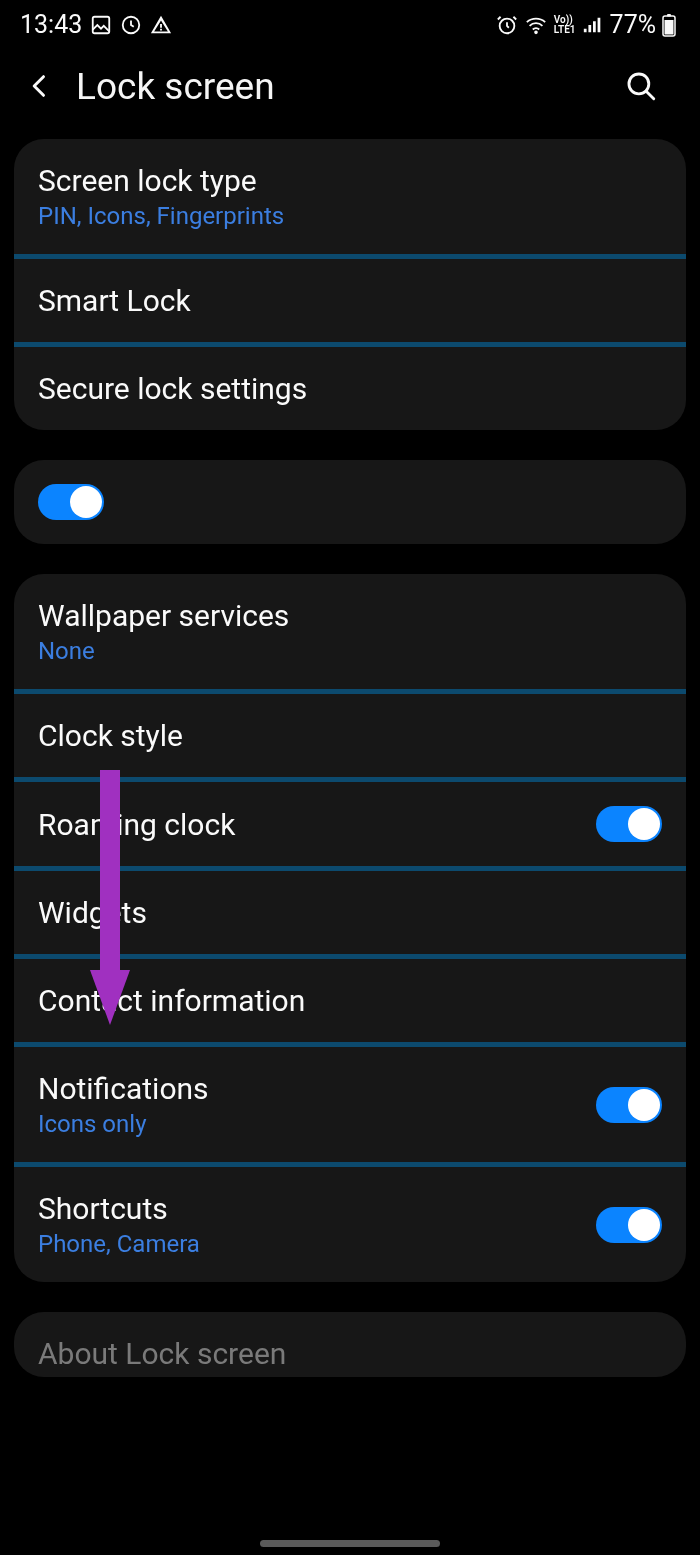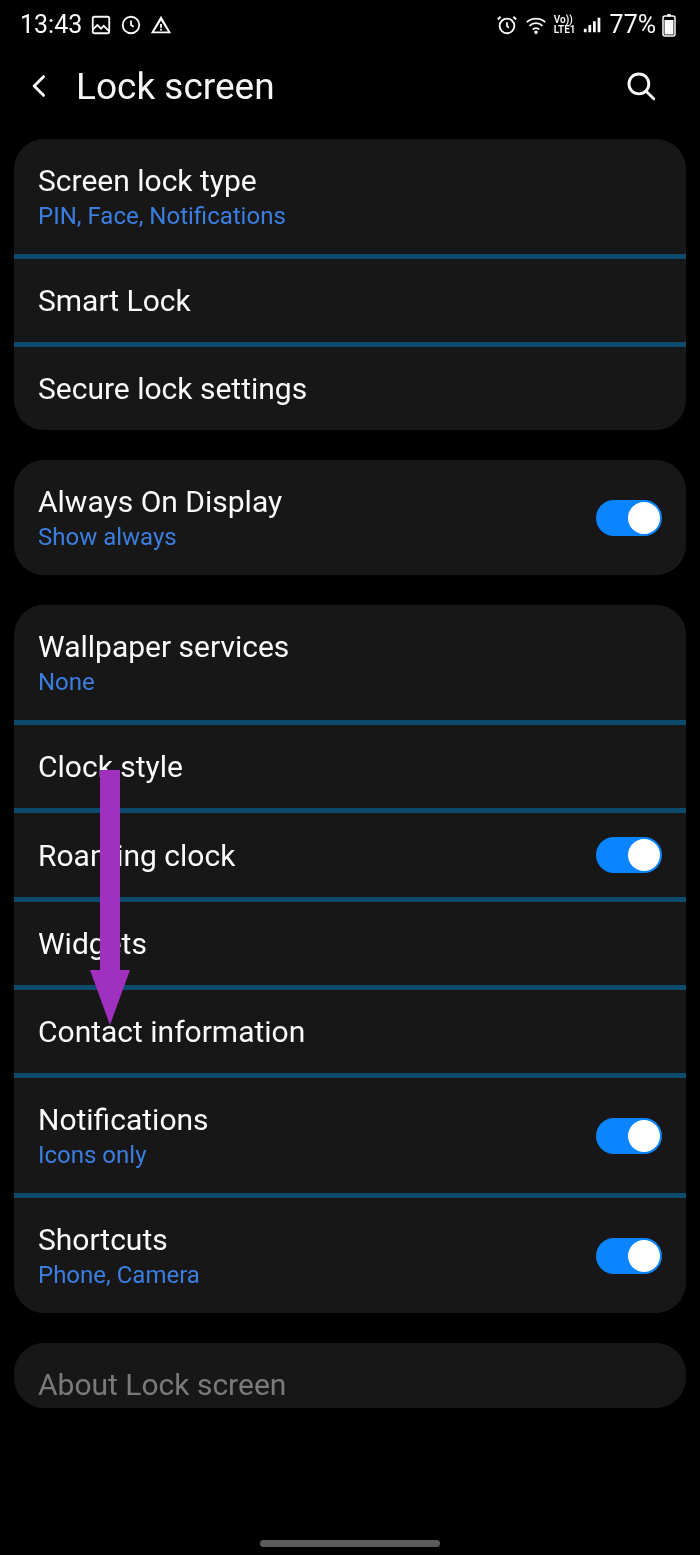--- a/index.html
+++ b/index.html
@@ -177,41 +177,37 @@
         <circle cx="10.5" cy="10.5" r="7"></circle>
         <line x1="21" y1="21" x2="15.5" y2="15.5"></line>
       </svg>
   </div>
 </div>
 
 <div class="card">
   <div class="row">
     <div class="row-text">
       <div class="row-title">Screen lock type</div>
-      <div class="row-sub">PIN, Face, Notifications</div>
+      <div class="row-sub">PIN, Icons, Fingerprints</div>
     </div>
   </div>
   <div class="row">
     <div class="row-text">
       <div class="row-title">Smart Lock</div>
     </div>
   </div>
   <div class="row">
     <div class="row-text">
       <div class="row-title">Secure lock settings</div>
     </div>
   </div>
 </div>
 
 <div class="card">
   <div class="row">
-    <div class="row-text">
-      <div class="row-title">Always On Display</div>
-      <div class="row-sub">Show always</div>
-    </div>
     <div class="toggle"></div>
   </div>
 </div>
 
 <div class="card">
   <div class="row">
     <div class="row-text">
       <div class="row-title">Wallpaper services</div>
       <div class="row-sub">None</div>
     </div>

